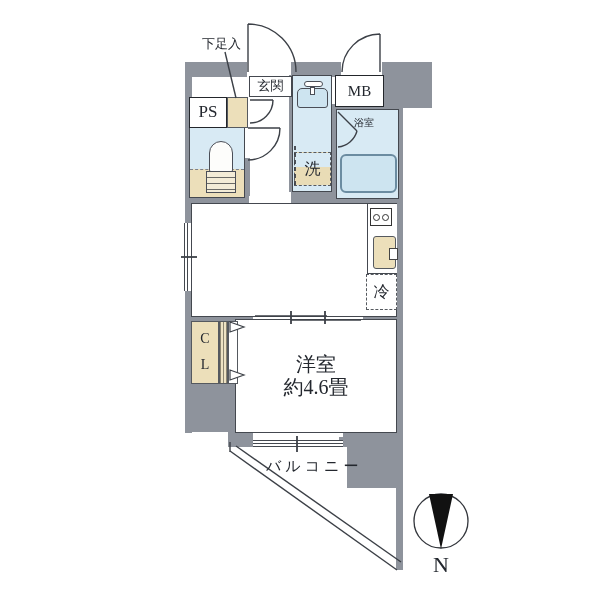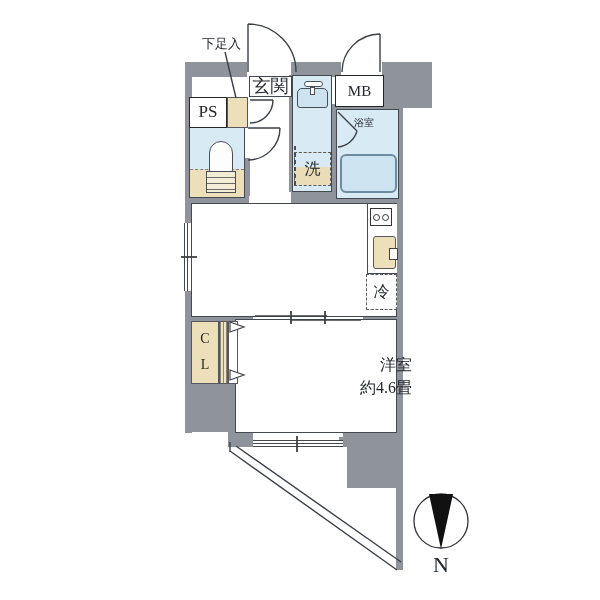--- a/index.html
+++ b/index.html
@@ -107,34 +107,35 @@
       <polygon points="230,322 230,332 244,327"></polygon>
       <polygon points="230,370 230,380 244,375"></polygon>
     </g>
     <g>
       <circle cx="441" cy="521" r="27" stroke="#33363c" stroke-width="1.3" fill="none"></circle>
       <polygon points="429,494 453,494 441,549" fill="#111111" stroke="none"></polygon>
     </g>
   </svg>
 
   <div class="lbl" style="left:202px;top:37px;font-size:13px;">下足入</div>
-  <div class="lbl center" style="left:249px;top:76px;width:41px;height:19px;background:#fff;border:1px solid var(--line);font-size:18px;">玄関</div>
+  <div class="lbl center" style="left:249px;top:76px;width:41px;height:19px;background:#fff;border:1px solid var(--line);font-size:13px;">玄関</div>
   <div class="lbl center" style="left:189px;top:97px;width:38px;height:31px;font-size:17px;">PS</div>
   <div class="lbl center" style="left:335px;top:75px;width:49px;height:32px;font-size:15px;">MB</div>
   <div class="lbl" style="left:354px;top:117px;font-size:10px;">浴室</div>
   <div class="lbl center" style="left:294px;top:152px;width:37px;height:34px;font-size:16px;">洗</div>
   <div class="lbl center" style="left:366px;top:274px;width:31px;height:36px;font-size:16px;">冷</div>
 
 
   <div class="lbl" style="left:191px;top:326px;width:28px;text-align:center;font-size:14px;line-height:26px;">
     <div>C</div>
     <div>L</div>
   </div>
 
-  <div class="lbl" style="left:252px;top:353px;width:160px;text-align:right;font-size:16px;line-height:23px;">
+  <div class="lbl" style="left:236px;top:353px;width:160px;text-align:center;font-size:20px;line-height:23px;">
     <div>洋室</div>
     <div>約4.6畳</div>
   </div>
 
+  <div class="lbl" style="left:266px;top:458px;font-size:15px;letter-spacing:4px;">バルコニー</div>
 
   <div class="lbl" style="left:429px;top:553px;width:24px;text-align:center;font-size:22px;">N</div>
 
 </div>
 
 </body></html>

